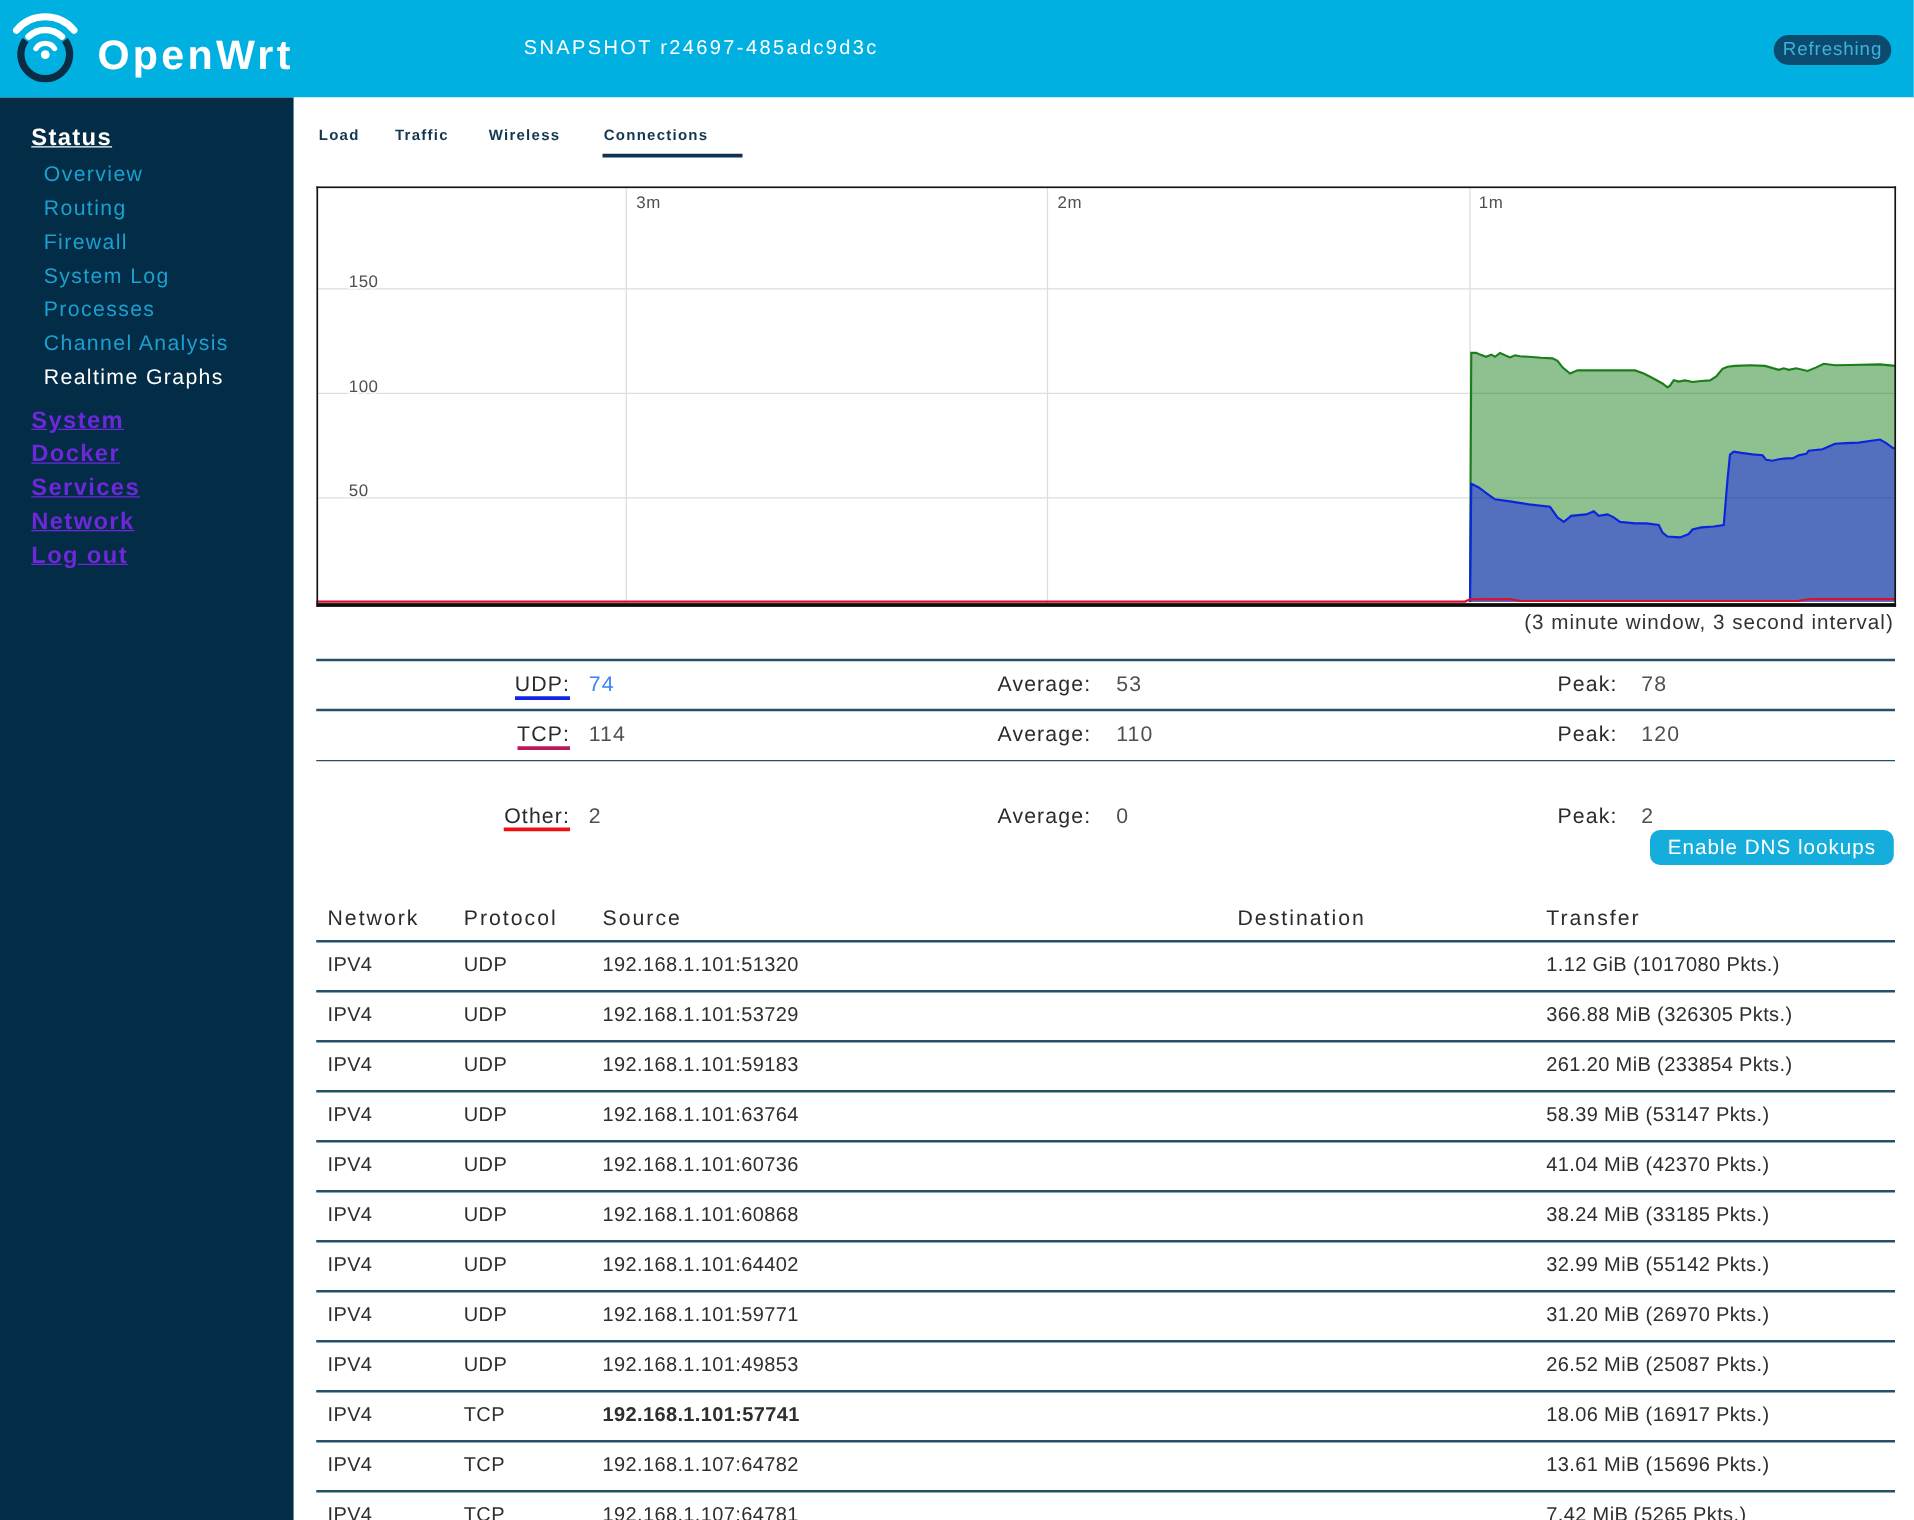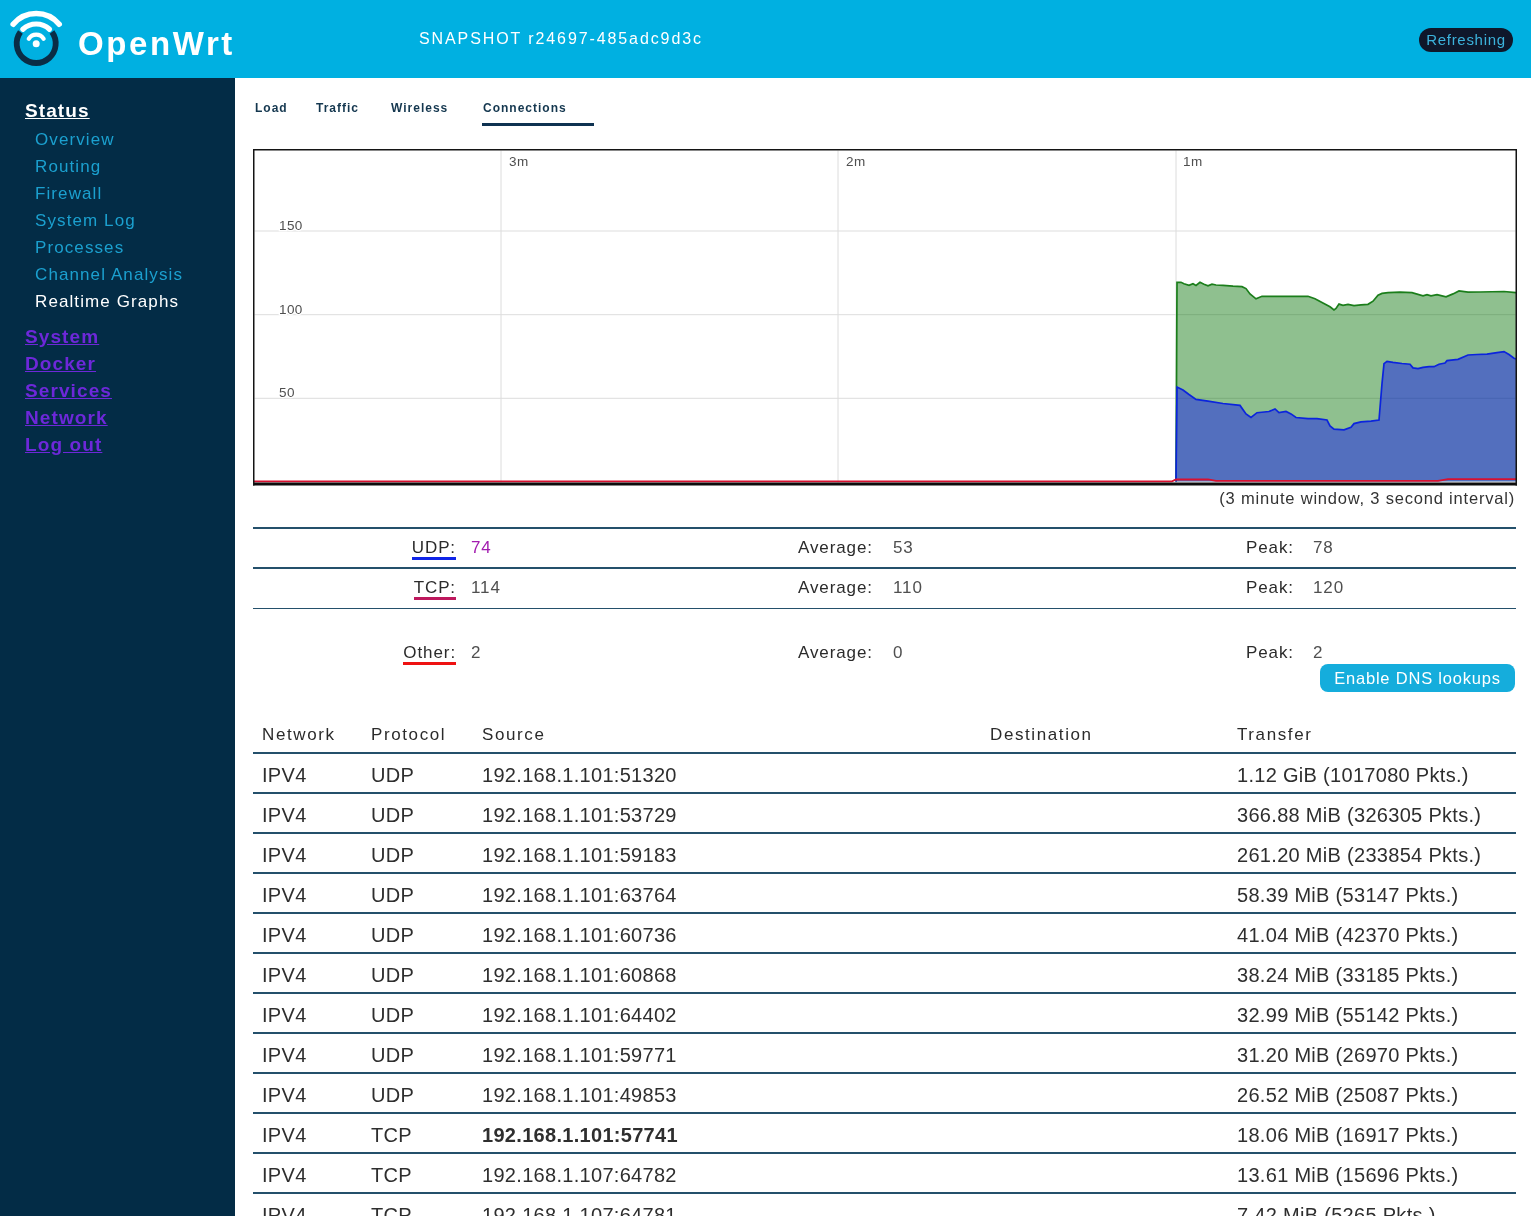--- a/index.html
+++ b/index.html
@@ -5,21 +5,21 @@
 * { margin:0; padding:0; box-sizing:border-box; }
 html,body { width:1531px; height:1216px; overflow:hidden; background:#fff;
   font-family:"Liberation Sans", sans-serif; }
 #header { position:absolute; left:0; top:0; width:1531px; height:78px; background:#00b0e1; }
 #sidebar { position:absolute; left:0; top:78px; width:235px; height:1138px; background:#032c46; }
 #main { position:absolute; left:235px; top:78px; width:1296px; height:1138px; background:#fff; }
 .abs { position:absolute; }
 
 #logotext { left:78px; top:25px; color:#fff; font-size:33px; font-weight:bold; letter-spacing:2.6px; }
 #snapshot { left:419px; top:30px; color:#fff; font-size:16px; letter-spacing:1.9px; }
-#refreshing { left:1419px; top:28px; width:94px; height:24px; background:#0f172a; border-radius:12px;
+#refreshing { left:1419px; top:28px; width:94px; height:24px; background:#0c4a6e; border-radius:12px;
   color:#3cb3dc; font-size:15px; text-align:center; line-height:24px; letter-spacing:0.7px; }
 
 .snav { color:#fff; letter-spacing:1.1px; }
 .nav1 { font-size:19px; font-weight:bold; left:25px;text-decoration:underline; }
 .nav2 { font-size:17px; left:35px; color:#1ba0cf; letter-spacing:1.1px; }
 .navblue { color:#6d28d9; }
 
 .tab { color:#14374f; font-size:12px; font-weight:bold; letter-spacing:1px; top:101px; }
 #tabline { left:482px; top:123px; width:112px; height:3px; background:#0e3251; }
 
@@ -30,21 +30,21 @@
 .srow { height:40px; font-size:17px; color:#2b2b2b; letter-spacing:0.9px; }
 .slabel { }
 .u-udp { border-bottom:3px solid #0f24e8; padding-bottom:0px; }
 .u-tcp { border-bottom:3px solid #be185d; padding-bottom:0px; }
 .u-oth { border-bottom:3px solid #ee1111; padding-bottom:0px; }
 #dnsbtn { left:1320px; top:664px; width:195px; height:28px; background:#15addc; border-radius:8px;
   color:#fff; font-size:16.5px; text-align:center; line-height:28px; letter-spacing:0.8px; }
 
 .thead { color:#2b2b2b; font-size:17px; letter-spacing:1.6px; }
 .tline { left:253px; width:1263px; height:1.5px; background:#24506b; }
-.tcell { color:#2e2e2e; font-size:20px; letter-spacing:0.3px; }
+.tcell { color:#2e2e2e; font-size:16px; letter-spacing:0.3px; }
 </style>
 </head>
 <body>
 <div id="header">
   <svg class="abs" style="left:6px; top:10px;" width="60" height="60" viewBox="0 0 60 60">
     <path d="M 45.98 22.04 A 19.5 19.5 0 1 1 14.42 22.04" fill="none" stroke="#0a2c45" stroke-width="5.8"></path>
     <g fill="none" stroke="#fff" stroke-linecap="round">
       <path d="M 7.2 14.2 A 30 30 0 0 1 53.2 14.2" stroke-width="5.6"></path>
       <path d="M 16.9 19.24 A 19.5 19.5 0 0 1 43.5 19.24" stroke-width="5.2"></path>
       <path d="M 22.74 28.84 A 8.8 8.8 0 0 1 37.66 28.84" stroke-width="4.2"></path>
@@ -101,21 +101,21 @@
 <text x="593" y="17" font-size="13.5" fill="#4f4f4f" stroke="#ffffff" stroke-width="2.6" paint-order="stroke" letter-spacing="0.4">2m</text>
 <text x="930" y="17" font-size="13.5" fill="#4f4f4f" stroke="#ffffff" stroke-width="2.6" paint-order="stroke" letter-spacing="0.4">1m</text>
 </svg>
 <div class="abs" id="caption">(3 minute window, 3 second interval)</div>
 
 <div class="abs sline" style="top:527px;"></div>
 <div class="abs sline" style="top:567px;"></div>
 <div class="abs sline" style="top:607.5px;"></div>
 <div class="abs srow" style="left:0; top:528px; width:1531px;">
   <span class="abs slabel" style="left:253px; top:10px; width:203px; text-align:right;"><span class="u-udp">UDP:</span></span>
-  <span class="abs" style="left:471px; top:10px; color:#a21caf;">74</span>
+  <span class="abs" style="left:471px; top:10px; color:#3b82f6;">74</span>
   <span class="abs slabel" style="left:798px; top:10px;">Average:</span>
   <span class="abs" style="left:893px; top:10px; color:#4f4f4f;">53</span>
   <span class="abs slabel" style="left:1246px; top:10px;">Peak:</span>
   <span class="abs" style="left:1313px; top:10px; color:#4f4f4f;">78</span>
 </div>
 <div class="abs srow" style="left:0; top:568px; width:1531px;">
   <span class="abs slabel" style="left:253px; top:10px; width:203px; text-align:right;"><span class="u-tcp">TCP:</span></span>
   <span class="abs" style="left:471px; top:10px; color:#4f4f4f;">114</span>
   <span class="abs slabel" style="left:798px; top:10px;">Average:</span>
   <span class="abs" style="left:893px; top:10px; color:#4f4f4f;">110</span>

